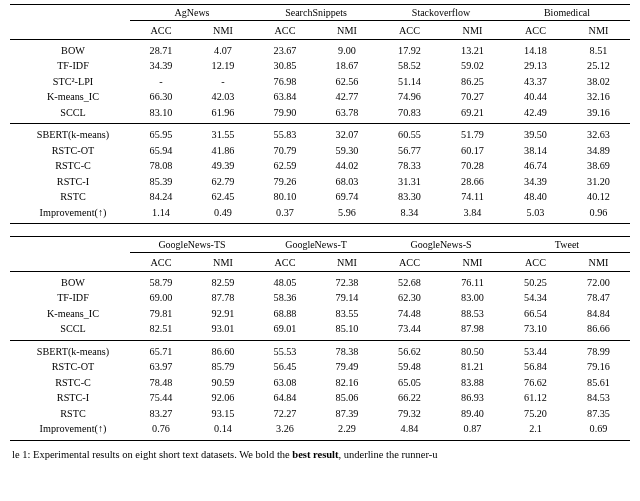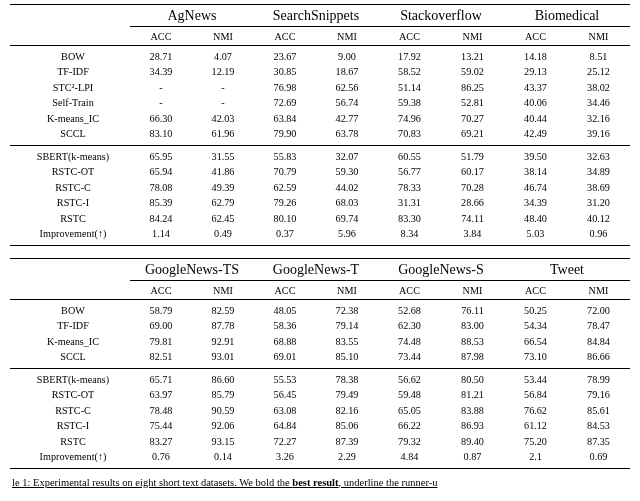--- a/index.html
+++ b/index.html
@@ -35,21 +35,21 @@
   }
   .rowline td {
     height: 15.3px;
   }
   .label-col {
     text-align: center;
     padding-left: 6px !important;
     width: 120px;
   }
   .grp {
-    font-size: 14px;
+    font-size: 10px;
   }
   .rule-top td {
     border-top: 1.2px solid #000;
     height: 0;
     line-height: 0;
     font-size: 0;
     padding: 0;
   }
   .rule-mid td {
     border-top: 0.8px solid #000;
@@ -70,21 +70,20 @@
   }
   .spacer-sm td { height: 3px; line-height: 3px; font-size: 0; }
   .spacer-xs td { height: 2px; line-height: 2px; font-size: 0; }
   b, .bold { font-weight: bold; }
   .ul { }
   .caption {
     font-size: 10.5px;
     margin-top: 7px;
     padding-left: 2px;
     line-height: 1.35;
-    text-decoration: underline;
   }
   .tbl-gap {
     height: 12px;
   }
   .hdr-pad td { padding-bottom: 1px; }
 </style>
 </head>
 <body>
 
 <div class="page">
@@ -160,31 +159,20 @@
         <td>-</td>
         <td>-</td>
         <td>76.98</td>
         <td>62.56</td>
         <td>51.14</td>
         <td>86.25</td>
         <td class="ul">43.37</td>
         <td>38.02</td>
       </tr>
       <tr class="rowline">
-        <td class="label-col">Self-Train</td>
-        <td>-</td>
-        <td>-</td>
-        <td>72.69</td>
-        <td>56.74</td>
-        <td>59.38</td>
-        <td>52.81</td>
-        <td>40.06</td>
-        <td>34.46</td>
-      </tr>
-      <tr class="rowline">
         <td class="label-col">K-means_IC</td>
         <td>66.30</td>
         <td>42.03</td>
         <td>63.84</td>
         <td>42.77</td>
         <td class="ul">74.96</td>
         <td class="ul">70.27</td>
         <td>40.44</td>
         <td>32.16</td>
       </tr>

